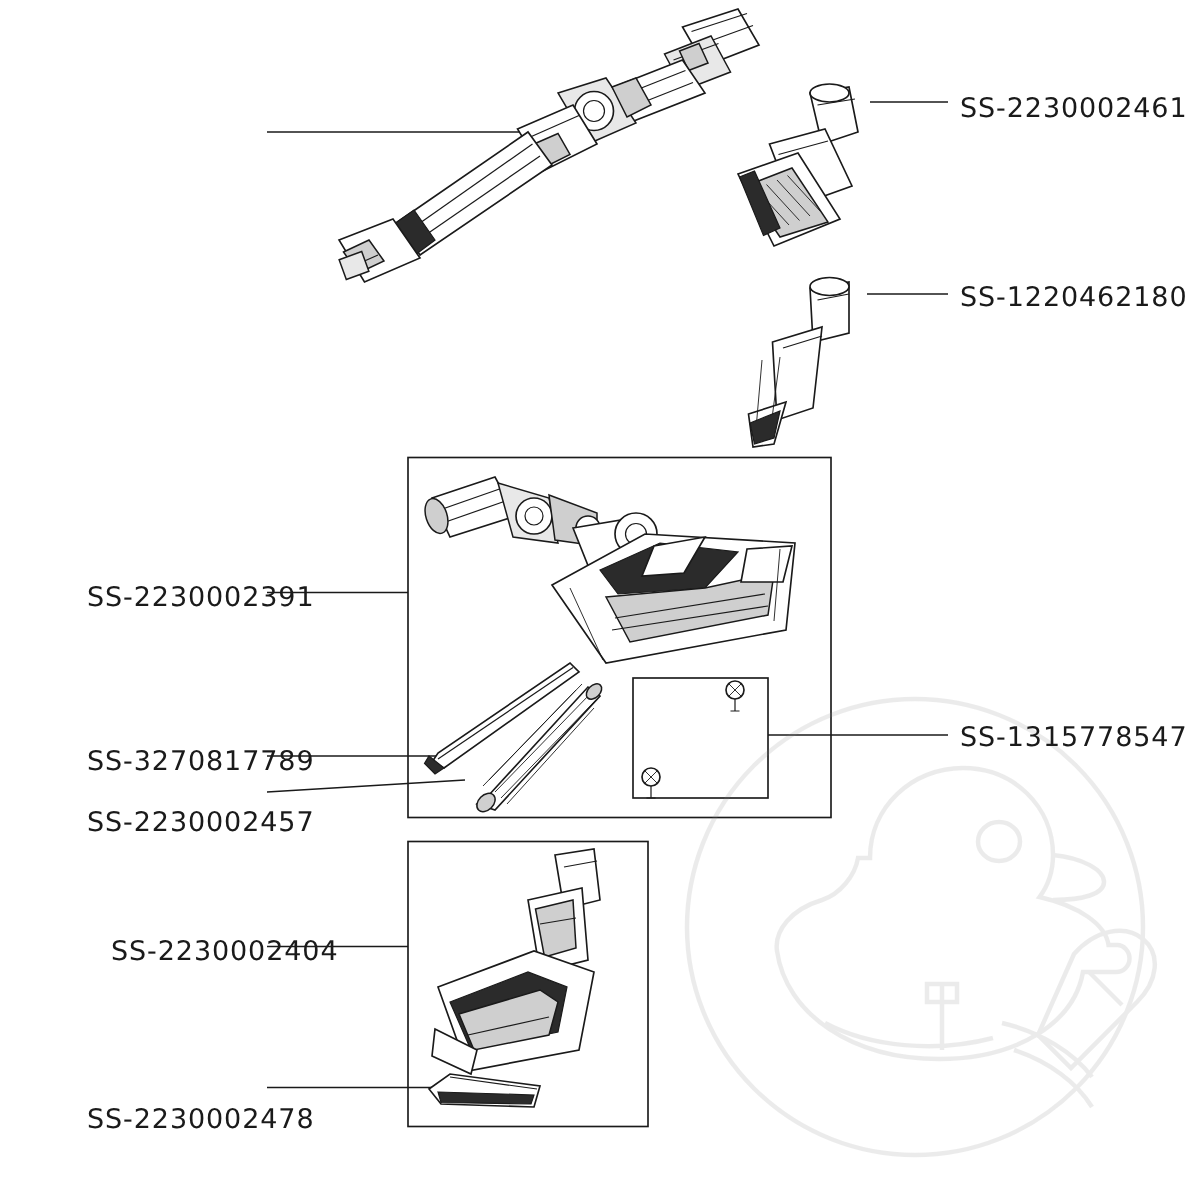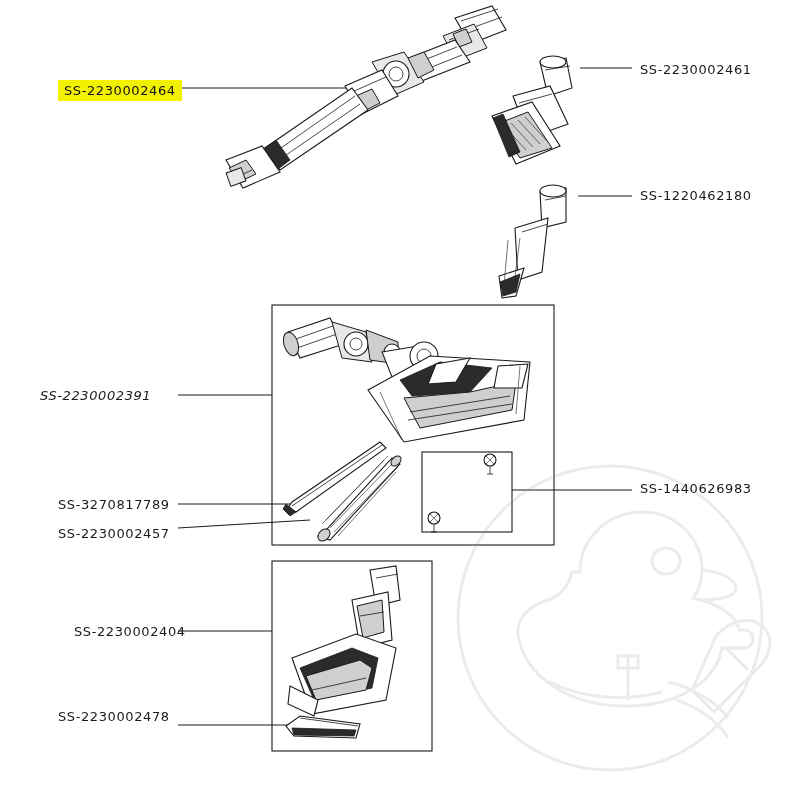--- a/index.html
+++ b/index.html
@@ -21,21 +21,21 @@
   }
   .layer {
     position: absolute;
     left: 0;
     top: 0;
     width: 800px;
     height: 800px;
   }
   .label {
     position: absolute;
-    font-size: 13px;
+    font-size: 18px;
     letter-spacing: 0.6px;
     color: #1a1a1a;
     white-space: nowrap;
     font-family: "DejaVu Sans", sans-serif;
   }
   .label.highlight {
     background: #f2f200;
     padding: 3px 6px;
     color: #111111;
   }
@@ -239,23 +239,22 @@
         <path d="M198 206 l0 44"></path>
         <path d="M188 206 l20 0 l0 12 l-20 0 z"></path>
         <path d="M238 232 c26 6 48 20 60 36"></path>
         <path d="M246 250 c24 8 42 22 52 38"></path>
         <path d="M286 186 c14-16 34-20 46-10 c12 10 10 28-4 42 l-44 44 l-22-22 z"></path>
         <path d="M296 198 l22 22"></path>
       </g>
     </svg>
   </div>
 
-  <div class="label highlight" style="left:58px; top:80px;">SS-2230002464</div>
   <div class="label" style="left:640px; top:62px;">SS-2230002461</div>
   <div class="label" style="left:640px; top:188px;">SS-1220462180</div>
-  <div class="label" style="left:40px; top:388px;font-style:italic;">SS-2230002391</div>
+  <div class="label" style="left:58px; top:388px;">SS-2230002391</div>
   <div class="label" style="left:58px; top:497px;">SS-3270817789</div>
-  <div class="label" style="left:58px; top:526px;">SS-2230002457</div>
-  <div class="label" style="left:640px; top:481px;">SS-1440626983</div>
+  <div class="label" style="left:58px; top:538px;">SS-2230002457</div>
+  <div class="label" style="left:640px; top:481px;">SS-1315778547</div>
   <div class="label" style="left:58px; top:624px;margin-left:16px;">SS-2230002404</div>
-  <div class="label" style="left:58px; top:709px;">SS-2230002478</div>
+  <div class="label" style="left:58px; top:736px;">SS-2230002478</div>
 
 </div>
 
 </body></html>

